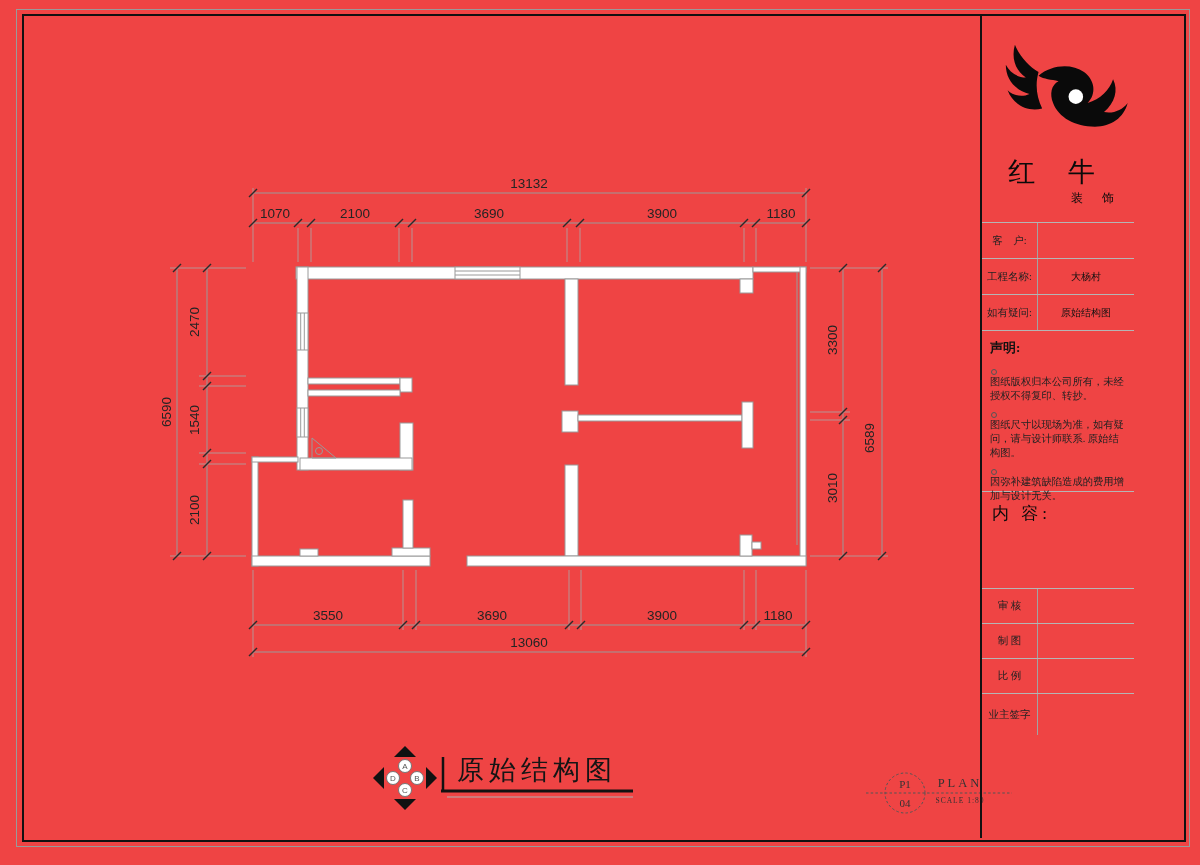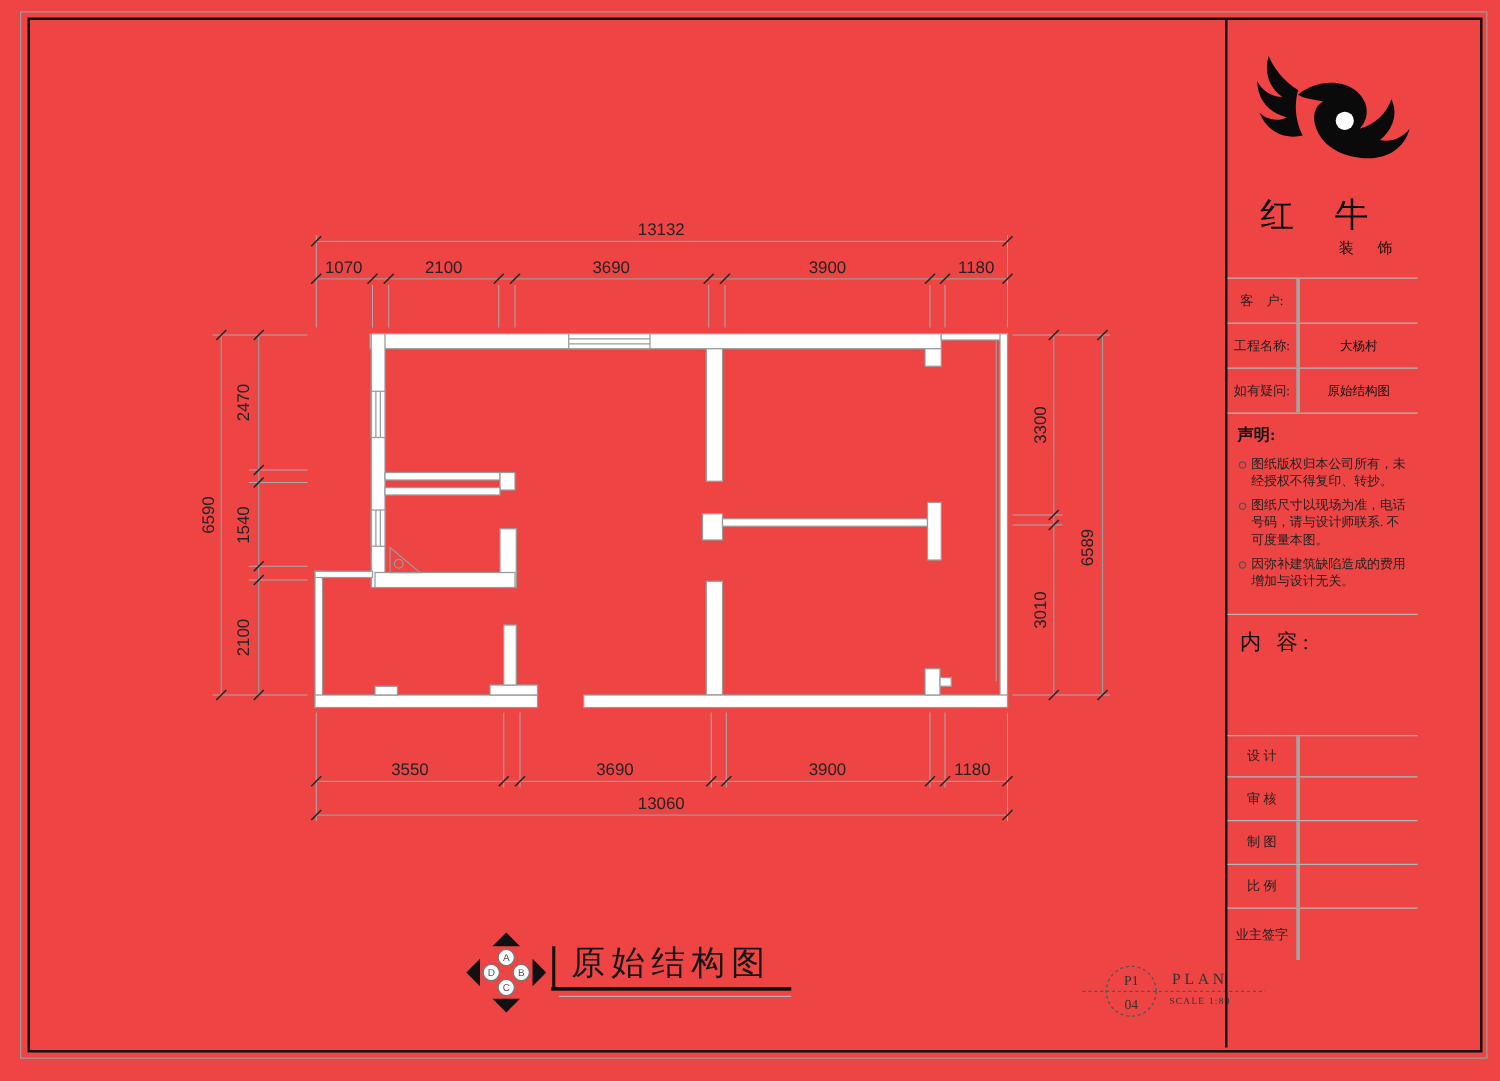--- a/index.html
+++ b/index.html
@@ -9,25 +9,25 @@
   .inner-border{position:absolute;left:22px;top:14px;width:1160px;height:824px;border:2px solid #111;}
   svg{position:absolute;left:0;top:0;}
   
   .titleblock{position:absolute;left:980px;top:16px;width:152px;height:822px;border-left:2px solid #111;
               font-family:"Liberation Serif",serif;}
   .tb-logo{position:relative;height:206px;}
   .tb-company-main{position:absolute;left:0;top:138px;width:100%;text-align:center;font-size:27px;letter-spacing:13px;color:#0a0a0a;}
   .tb-company-sub{position:absolute;right:12px;top:174px;font-size:12px;letter-spacing:8px;color:#0a0a0a;}
   .tb-row{display:flex;height:35px;border-top:1px solid #b5b5b5;align-items:center;}
   .tb-row .cell-label{width:55px;align-self:stretch;display:flex;align-items:center;justify-content:center;
-                      border-right:3px solid #a3a3a3;font-size:10.5px;color:#222;text-align:right;}
+                      border-right:1px solid #a3a3a3;font-size:10.5px;color:#222;text-align:right;}
   .tb-row .cell-value{flex:1;text-align:center;font-size:10px;color:#111;}
   .tb-statement{border-top:1px solid #b5b5b5;height:161px;padding:8px 6px 0 8px;box-sizing:border-box;}
   .tb-statement .s-head{font-size:13px;font-weight:bold;color:#111;margin-bottom:8px;}
-  .s-item{font-size:10.3px;line-height:14px;color:#222;margin-bottom:5px;display:flex;}
+  .s-item{font-size:10.3px;line-height:14px;color:#222;margin-bottom:5px;display:flex;flex-direction:column;}
   .s-item .dot{flex:0 0 4px;width:4px;height:4px;border:1px solid #555;border-radius:50%;margin:4px 4px 0 1px;}
   .tb-content{border-top:1px solid #b5b5b5;height:97px;padding:10px 0 0 10px;box-sizing:border-box;}
   .tb-content .c-head{font-size:17px;letter-spacing:4px;color:#0a0a0a;}
   
   .caption-title{position:absolute;left:457px;top:752px;font-size:27px;letter-spacing:5px;color:#151515;
                  font-family:"Liberation Serif",serif;}
   .wall{fill:#fff;stroke:#9a9a9a;stroke-width:1;}
   .wl{stroke:#9a9a9a;stroke-width:1;fill:none;}
   .dim{stroke:#9a9a9a;stroke-width:1;}
   .ext{stroke:#aaaaaa;stroke-width:0.8;}
@@ -255,36 +255,32 @@
     </div>
 
     <div class="tb-statement">
       <div class="s-head">声明:</div>
       <div class="s-item">
         <span class="dot"></span>
         <span>图纸版权归本公司所有，未经授权不得复印、转抄。</span>
       </div>
       <div class="s-item">
         <span class="dot"></span>
-        <span>图纸尺寸以现场为准，电话号码，请与设计师联系. 不可度量本图。</span>
+        <span>图纸尺寸以现场为准，如有疑问，请与设计师联系. 原始结构图。</span>
       </div>
       <div class="s-item">
         <span class="dot"></span>
         <span>因弥补建筑缺陷造成的费用增加与设计无关。</span>
       </div>
     </div>
 
     <div class="tb-content">
       <div class="c-head">内 容:</div>
     </div>
 
-    <div class="tb-row" style="height:32px">
-      <div class="cell-label">设 计</div>
-      <div class="cell-value"></div>
-    </div>
     <div class="tb-row" style="height:34px">
       <div class="cell-label">审 核</div>
       <div class="cell-value"></div>
     </div>
     <div class="tb-row" style="height:34px">
       <div class="cell-label">制 图</div>
       <div class="cell-value"></div>
     </div>
     <div class="tb-row" style="height:34px">
       <div class="cell-label">比 例</div>

